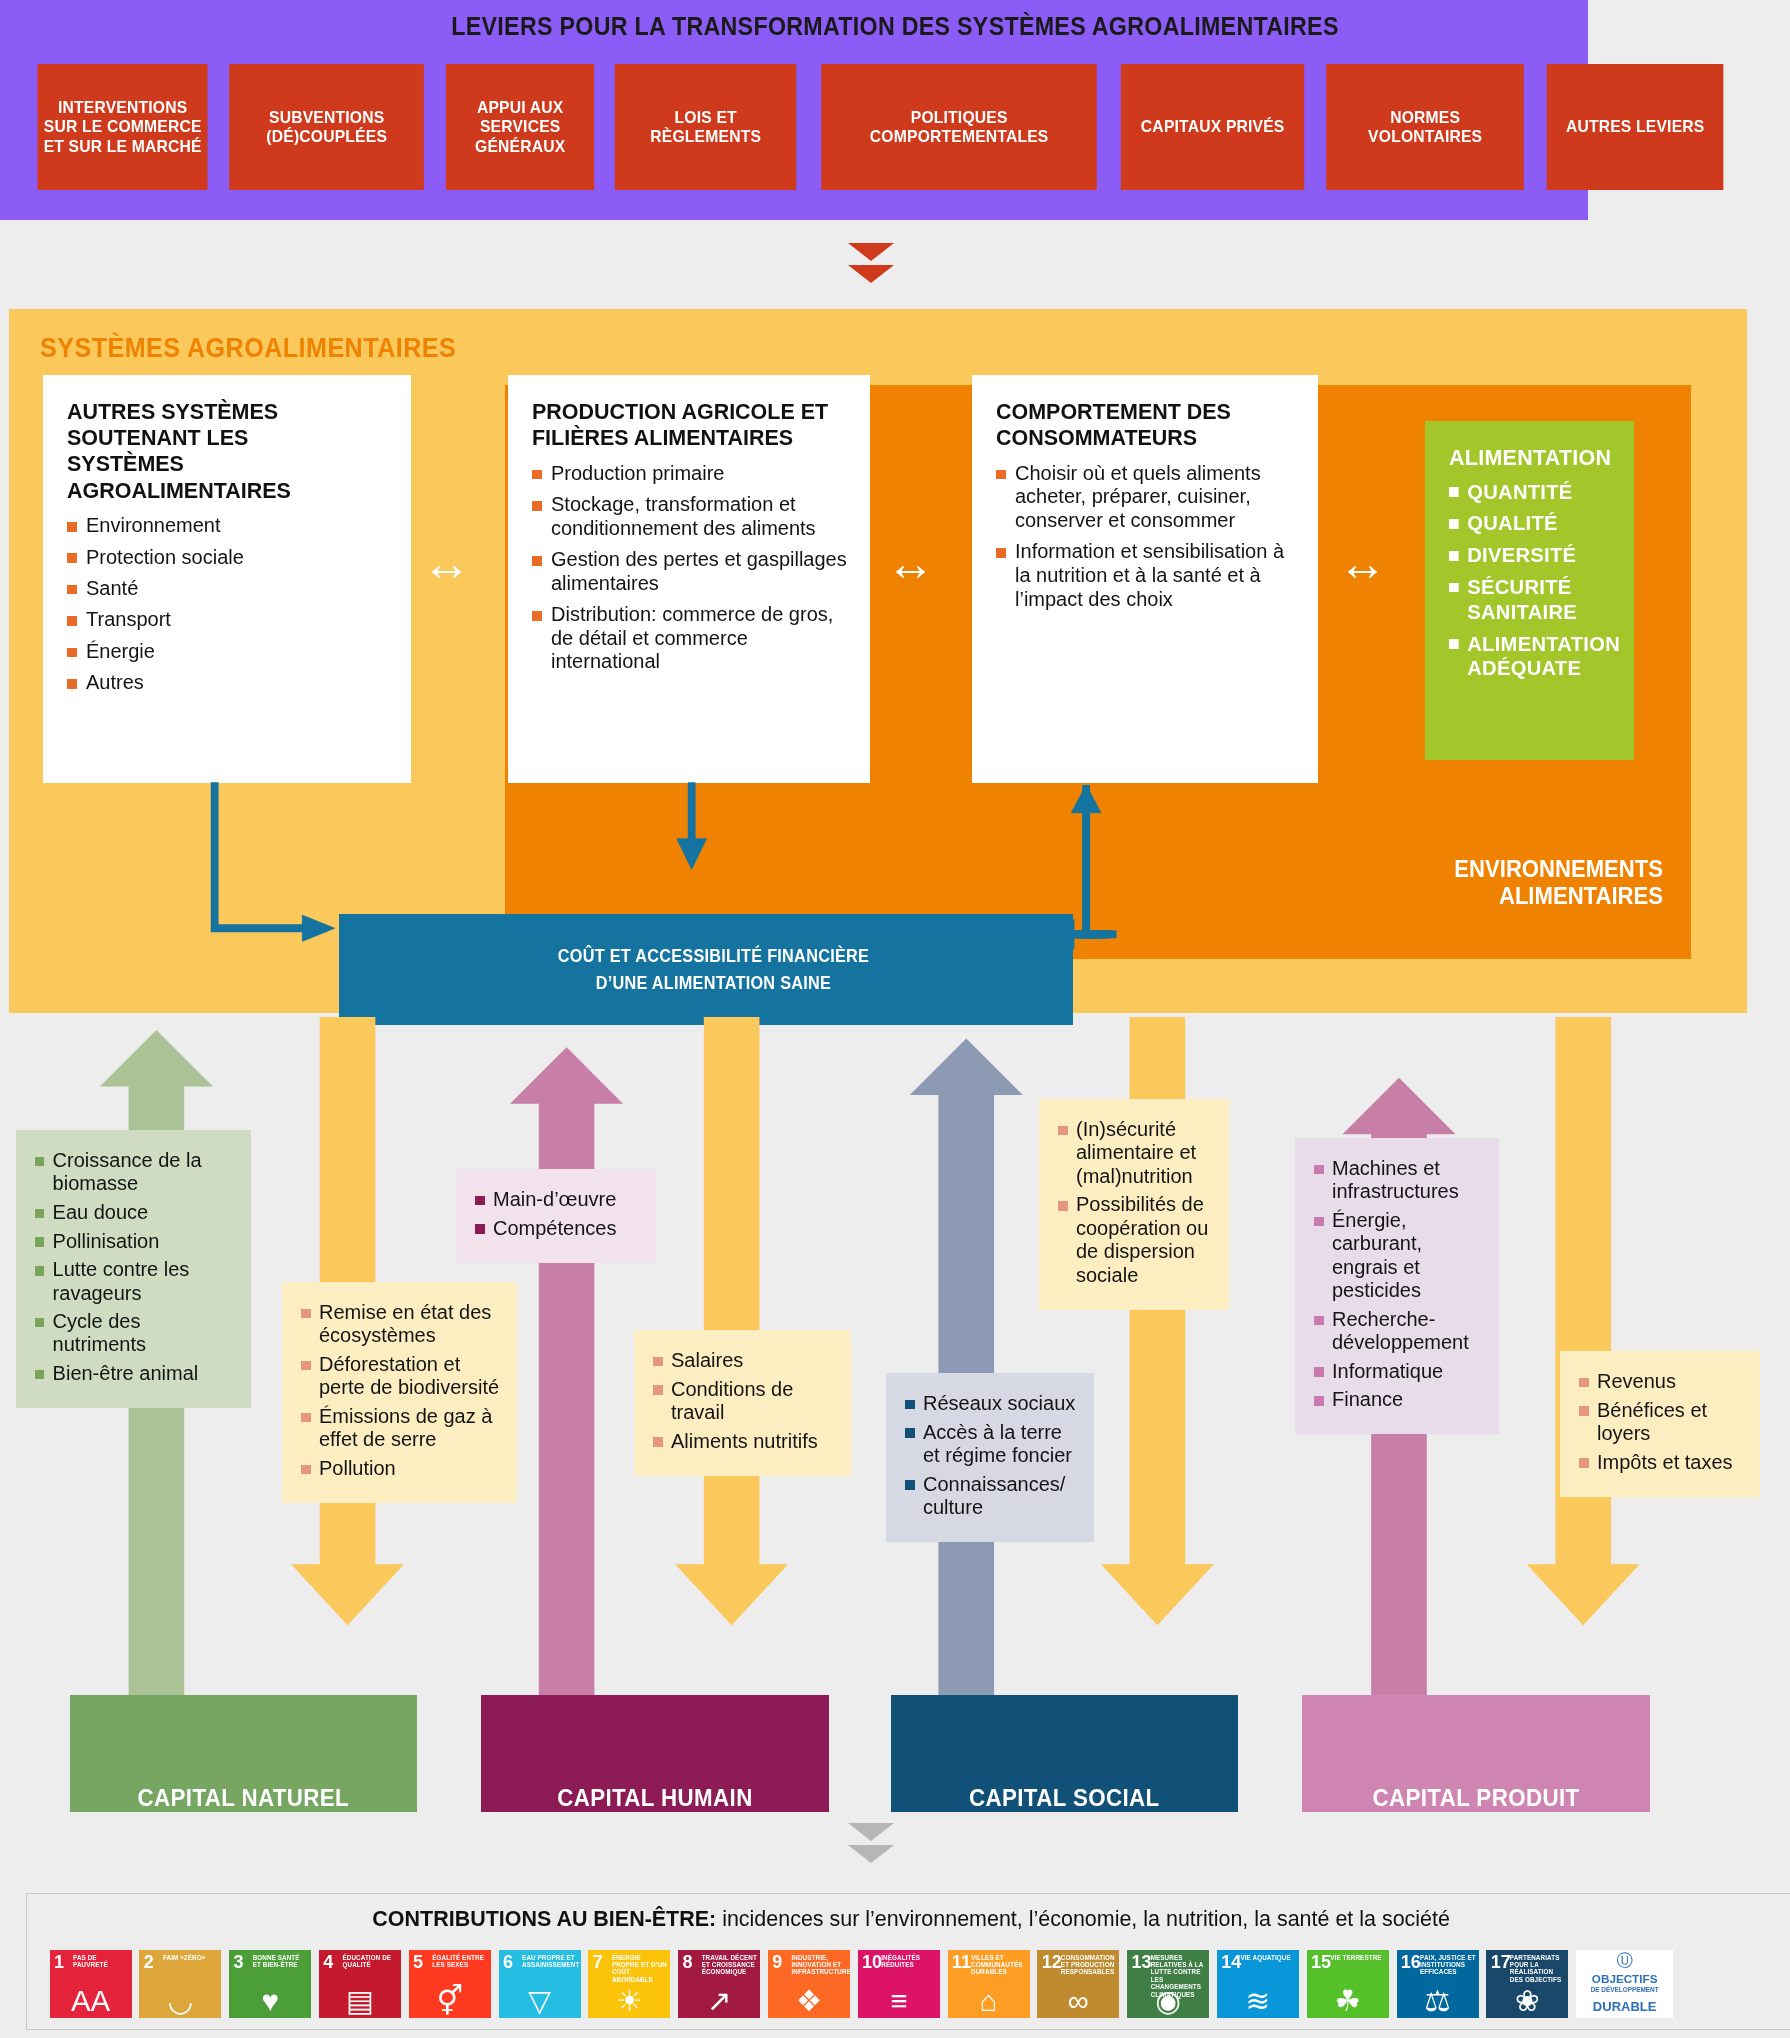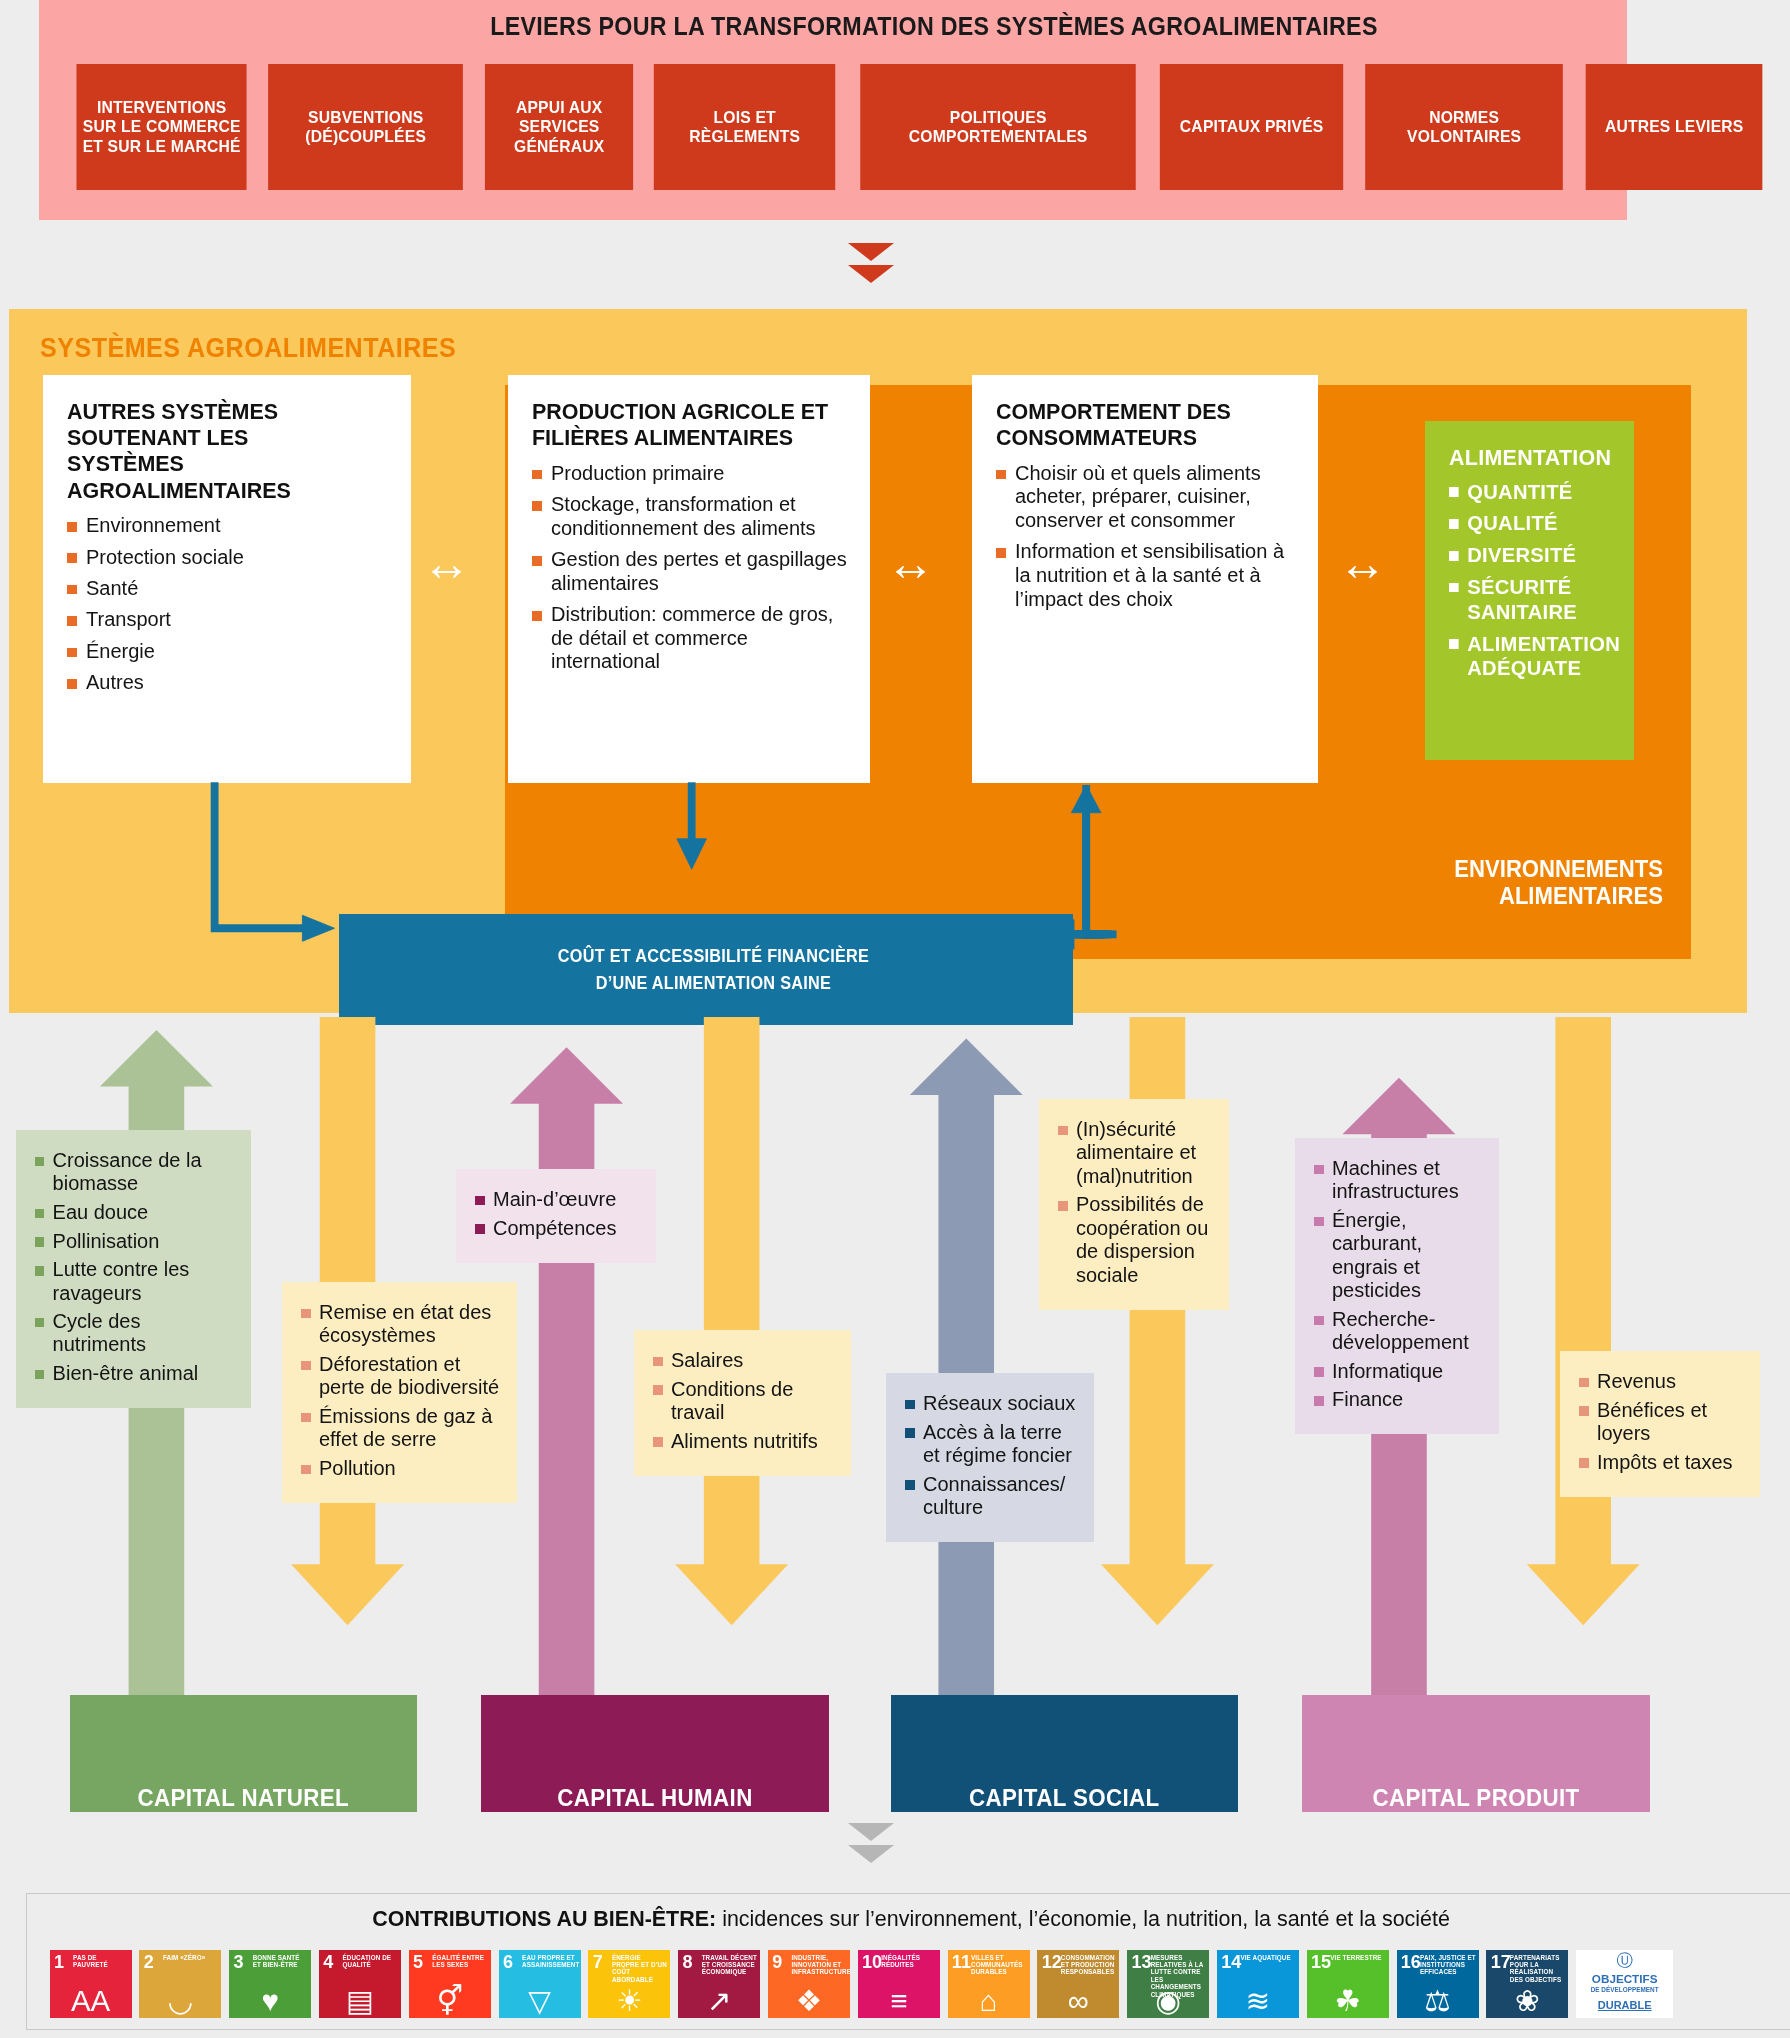--- a/index.html
+++ b/index.html
@@ -4,21 +4,21 @@
 <style>
   html,body{margin:0;padding:0;background:#eeeeee;}
   body{
     font-family:"Liberation Sans", sans-serif;
     width:1790px;height:2039px;position:relative;overflow:hidden;
     background:#ededed;
   }
   .cond{ font-family:"Liberation Sans", sans-serif; font-stretch:condensed; }
   
   #levers-band{
-    position:absolute;left:0;top:0;width:1588px;height:220px;background:#fca5a5;margin-left:39px;
+    position:absolute;left:0;top:0;width:1588px;height:220px;background:#8b5cf6;
   }
   #levers-title{
     position:absolute;left:0;top:12px;width:1790px;text-align:center;
     font-size:25px;font-weight:bold;letter-spacing:0.3px;color:#1a1a1a;
     transform:scaleX(.93);transform-origin:center top;
   }
   #levers-row{
     position:absolute;left:33px;top:64px;width:1724px;height:126px;
     display:flex;gap:12px;align-items:stretch;
   }
@@ -135,21 +135,21 @@
   }
   .sdg{width:82px;height:68px;position:relative;color:#fff;overflow:hidden;}
   .sdg .num{position:absolute;left:4.3px;top:2.6px;font-size:18px;font-weight:bold;line-height:1;}
   .sdg .ttl{position:absolute;left:23.5px;top:3.5px;right:2.6px;font-size:6.3px;font-weight:bold;
             line-height:1.18;letter-spacing:0.1px;text-transform:uppercase;}
   .sdg .gly{position:absolute;left:0;right:0;bottom:2.6px;text-align:center;font-size:29.5px;line-height:1;}
   .sdg-logo{width:97px;height:68px;background:#fff;position:relative;}
   .sdg-logo .un{position:absolute;left:0;right:0;top:1.7px;text-align:center;font-size:16.5px;color:#2f6fb5;line-height:1;}
   .sdg-logo .l1{position:absolute;left:0;right:0;top:22.6px;text-align:center;font-size:11.7px;font-weight:bold;color:#2f6fb5;line-height:1;}
   .sdg-logo .l2{position:absolute;left:0;right:0;top:36px;text-align:center;font-size:6.4px;font-weight:bold;color:#2f6fb5;line-height:1.15;}
-  .sdg-logo .l3{position:absolute;left:0;right:0;top:50px;text-align:center;font-size:11px;font-weight:bold;color:#2f6fb5;line-height:1;text-decoration:underline;}
+  .sdg-logo .l3{position:absolute;left:0;right:0;top:50px;text-align:center;font-size:13px;font-weight:bold;color:#2f6fb5;line-height:1;}
 </style>
 </head>
 <body>
 
 <div id="levers-band">
   <div id="levers-title" class="cond">LEVIERS POUR LA TRANSFORMATION DES SYSTÈMES AGROALIMENTAIRES</div>
   <div id="levers-row">
     <div class="lever lv1">INTERVENTIONS SUR LE COMMERCE ET SUR LE MARCHÉ</div>
     <div class="lever lv2">SUBVENTIONS (DÉ)COUPLÉES</div>
     <div class="lever lv3">APPUI AUX SERVICES GÉNÉRAUX</div>

